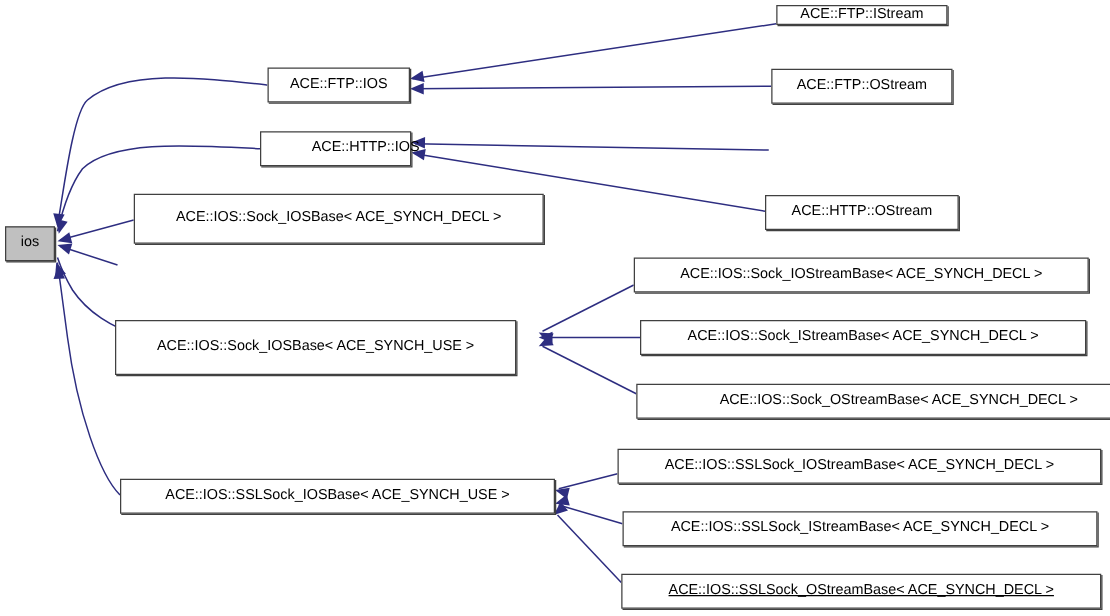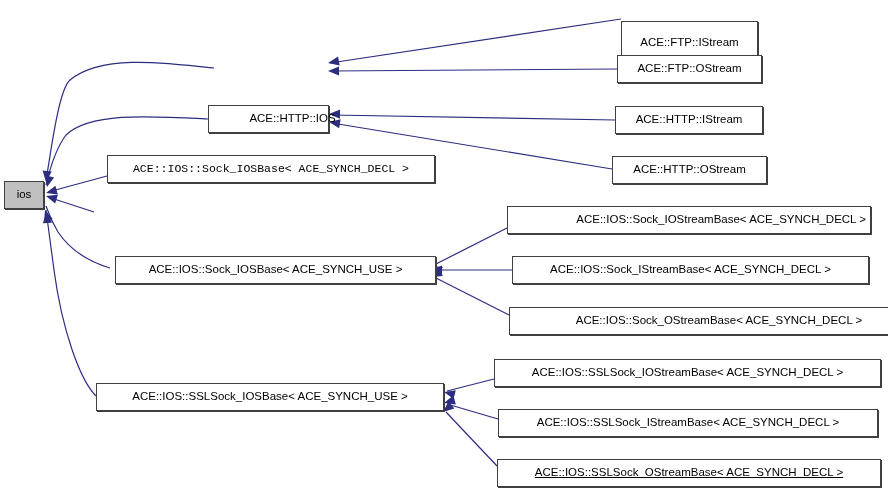--- a/index.html
+++ b/index.html
@@ -82,45 +82,45 @@
       <path d="M 494,379 L 447,391" fill="none" stroke="#2d2d80" stroke-width="1.2"></path>
       <polygon points="0,0 -11,-4.6 -11,4.6" fill="#2d2d80" transform="translate(444,392) rotate(194)"></polygon>
       <path d="M 498,419 L 447,404" fill="none" stroke="#2d2d80" stroke-width="1.2"></path>
       <polygon points="0,0 -11,-4.6 -11,4.6" fill="#2d2d80" transform="translate(444,403) rotate(164)"></polygon>
       <path d="M 497,466 L 446,412" fill="none" stroke="#2d2d80" stroke-width="1.2"></path>
       <polygon points="0,0 -11,-4.6 -11,4.6" fill="#2d2d80" transform="translate(443,412) rotate(140)"></polygon>
     </svg>
 <div class="node root" style="left: 4px; top: 181px; width: 40px; height: 28px;">
       <span class="node-label">ios</span>
     </div>
+    <div class="node" style="left: 214px; top: 54px; width: 114px; height: 28px;">
+      <span class="node-label">ACE::FTP::IOS</span>
+    </div>
     <div class="node" style="left: 208px; top: 105px; width: 121px; height: 28px; padding-left: 48px;">
       <span class="node-label">ACE::HTTP::IOS</span>
     </div>
-    <div class="node" style="left: 107px; top: 155px; width: 328px; height: 28px; font-family: Liberation Mono, monospace;">
+    <div class="node" style="left: 107px; top: 155px; width: 328px; height: 40px;">
       <span class="node-label">ACE::IOS::Sock_IOSBase&lt; ACE_SYNCH_DECL &gt;</span>
     </div>
-    <div class="node" style="left: 115px; top: 256px; width: 321px; height: 28px;">
+    <div class="node" style="left: 92px; top: 256px; width: 321px; height: 44px;">
       <span class="node-label">ACE::IOS::Sock_IOSBase&lt; ACE_SYNCH_USE &gt;</span>
     </div>
     <div class="node" style="left: 96px; top: 383px; width: 348px; height: 28px;">
       <span class="node-label">ACE::IOS::SSLSock_IOSBase&lt; ACE_SYNCH_USE &gt;</span>
     </div>
-    <div class="node" style="left: 621px; top: 21px; width: 137px; height: 44px;">
+    <div class="node" style="left: 621px; top: 4px; width: 137px; height: 16px;">
       <span class="node-label">ACE::FTP::IStream</span>
     </div>
     <div class="node" style="left: 617px; top: 55px; width: 145px; height: 28px;">
       <span class="node-label">ACE::FTP::OStream</span>
     </div>
-    <div class="node" style="left: 615px; top: 106px; width: 148px; height: 28px;">
-      <span class="node-label">ACE::HTTP::IStream</span>
-    </div>
     <div class="node" style="left: 612px; top: 156px; width: 155px; height: 28px;">
       <span class="node-label">ACE::HTTP::OStream</span>
     </div>
-    <div class="node" style="left: 507px; top: 206px; width: 364px; height: 28px; justify-content: flex-end;">
+    <div class="node" style="left: 507px; top: 206px; width: 364px; height: 28px;">
       <span class="node-label">ACE::IOS::Sock_IOStreamBase&lt; ACE_SYNCH_DECL &gt;</span>
     </div>
     <div class="node" style="left: 512px; top: 256px; width: 357px; height: 28px;">
       <span class="node-label">ACE::IOS::Sock_IStreamBase&lt; ACE_SYNCH_DECL &gt;</span>
     </div>
     <div class="node" style="left: 509px; top: 307px; width: 420px; height: 28px;">
       <span class="node-label">ACE::IOS::Sock_OStreamBase&lt; ACE_SYNCH_DECL &gt;</span>
     </div>
     <div class="node" style="left: 494px; top: 359px; width: 387px; height: 28px;">
       <span class="node-label">ACE::IOS::SSLSock_IOStreamBase&lt; ACE_SYNCH_DECL &gt;</span>

